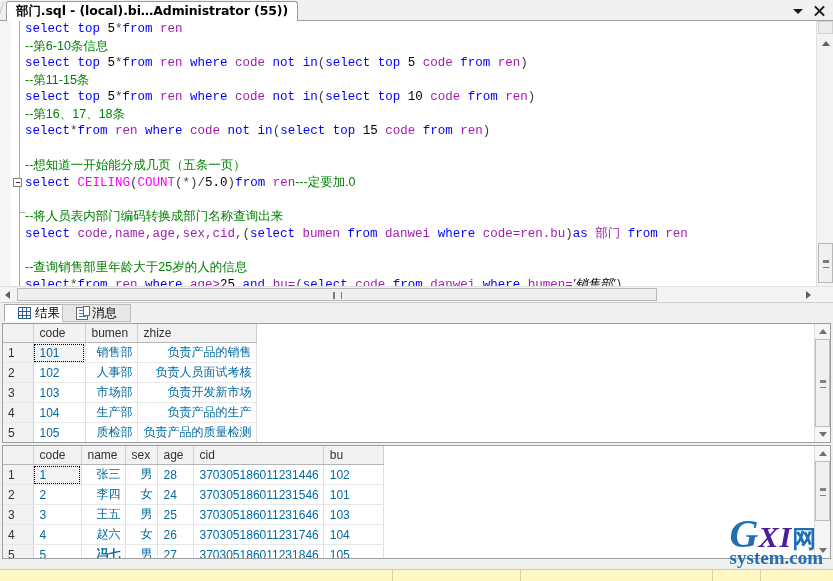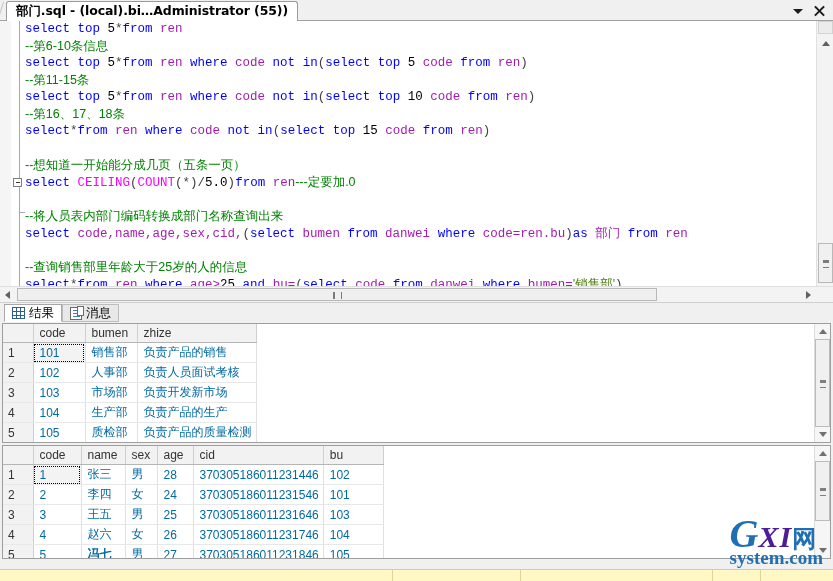--- a/index.html
+++ b/index.html
@@ -152,21 +152,21 @@
     white-space: pre;
   }
   .code-line {
     height: 17px;
     white-space: pre;
   }
   .kw   { color: #0000ff; }
   .id   { color: #a21caf; }
   .cmt  { color: #008000; font-family: "Liberation Sans", sans-serif; font-size: 12.5px; }
   .fn   { color: #ff00ff; }
-  .str  { color: #4d7c0f; }
+  .str  { color: #000000; font-style: italic; }
   .num  { color: #000000; }
   .pl   { color: #404040; }
   .cn   { font-family: "Liberation Sans", sans-serif; }
 
   
   .vscroll {
     position: absolute;
     right: 0; top: 0;
     width: 17px; height: 100%;
     background: #f3f3f3;
@@ -300,21 +300,21 @@
     width: 833px; height: 19px;
     background: #f0f0f0;
   }
   .res-tab {
     position: absolute;
     top: 1px;
     height: 18px;
     display: flex;
     align-items: center;
     gap: 4px;
-    padding: 0 7px;
+    padding: 0 13px;
     box-sizing: border-box;
     font-size: 12px;
     cursor: pointer;
     border: 1px solid transparent;
   }
   .res-tab.active {
     left: 4px;
     background: #ffffff;
     border: 1px solid #a8a8a8;
     border-bottom-color: #ffffff;
@@ -403,21 +403,21 @@
     border-right: 1px solid #cfcfcf;
     color: #333;
     text-align: left;
     padding-left: 5px;
   }
   td.focuscell {
     outline: 1px dotted #000;
     outline-offset: -2px;
     background: #f3f3f3;
   }
-  .cjk { font-family: "DejaVu Sans", "Liberation Sans", sans-serif; }
+  .cjk { font-family: "DejaVu Sans", "Liberation Sans", sans-serif; text-align: right; }
 
   .grid-vs {
     position: absolute;
     right: 0; top: 0;
     width: 16px; height: 100%;
     background: #f6f6f6;
     border-left: 1px solid #dcdcdc;
     box-sizing: border-box;
   }
   .gvs-up, .gvs-down {

